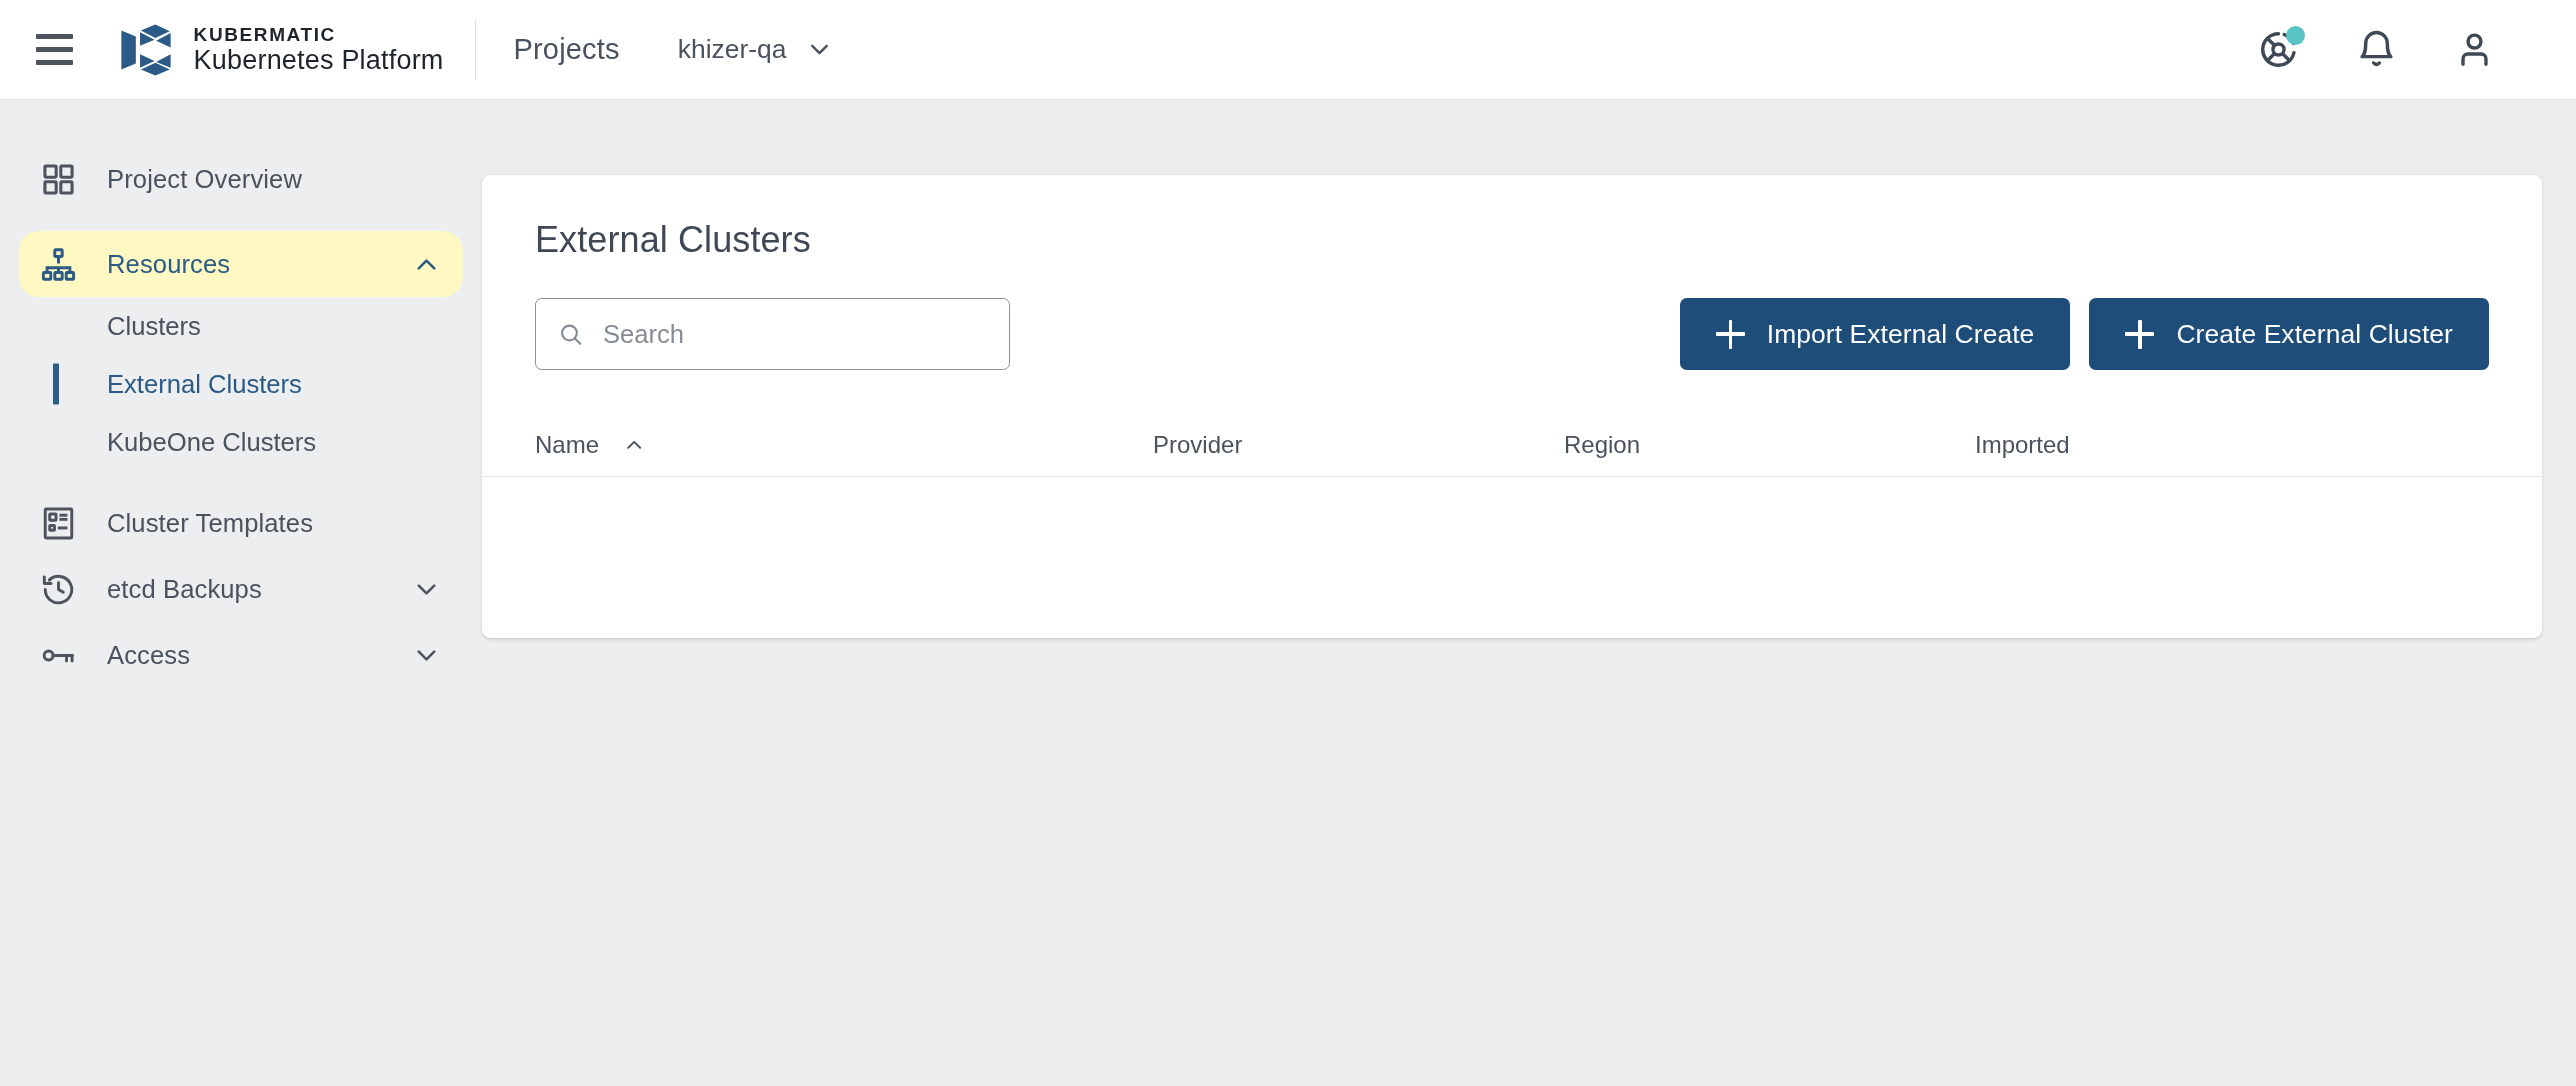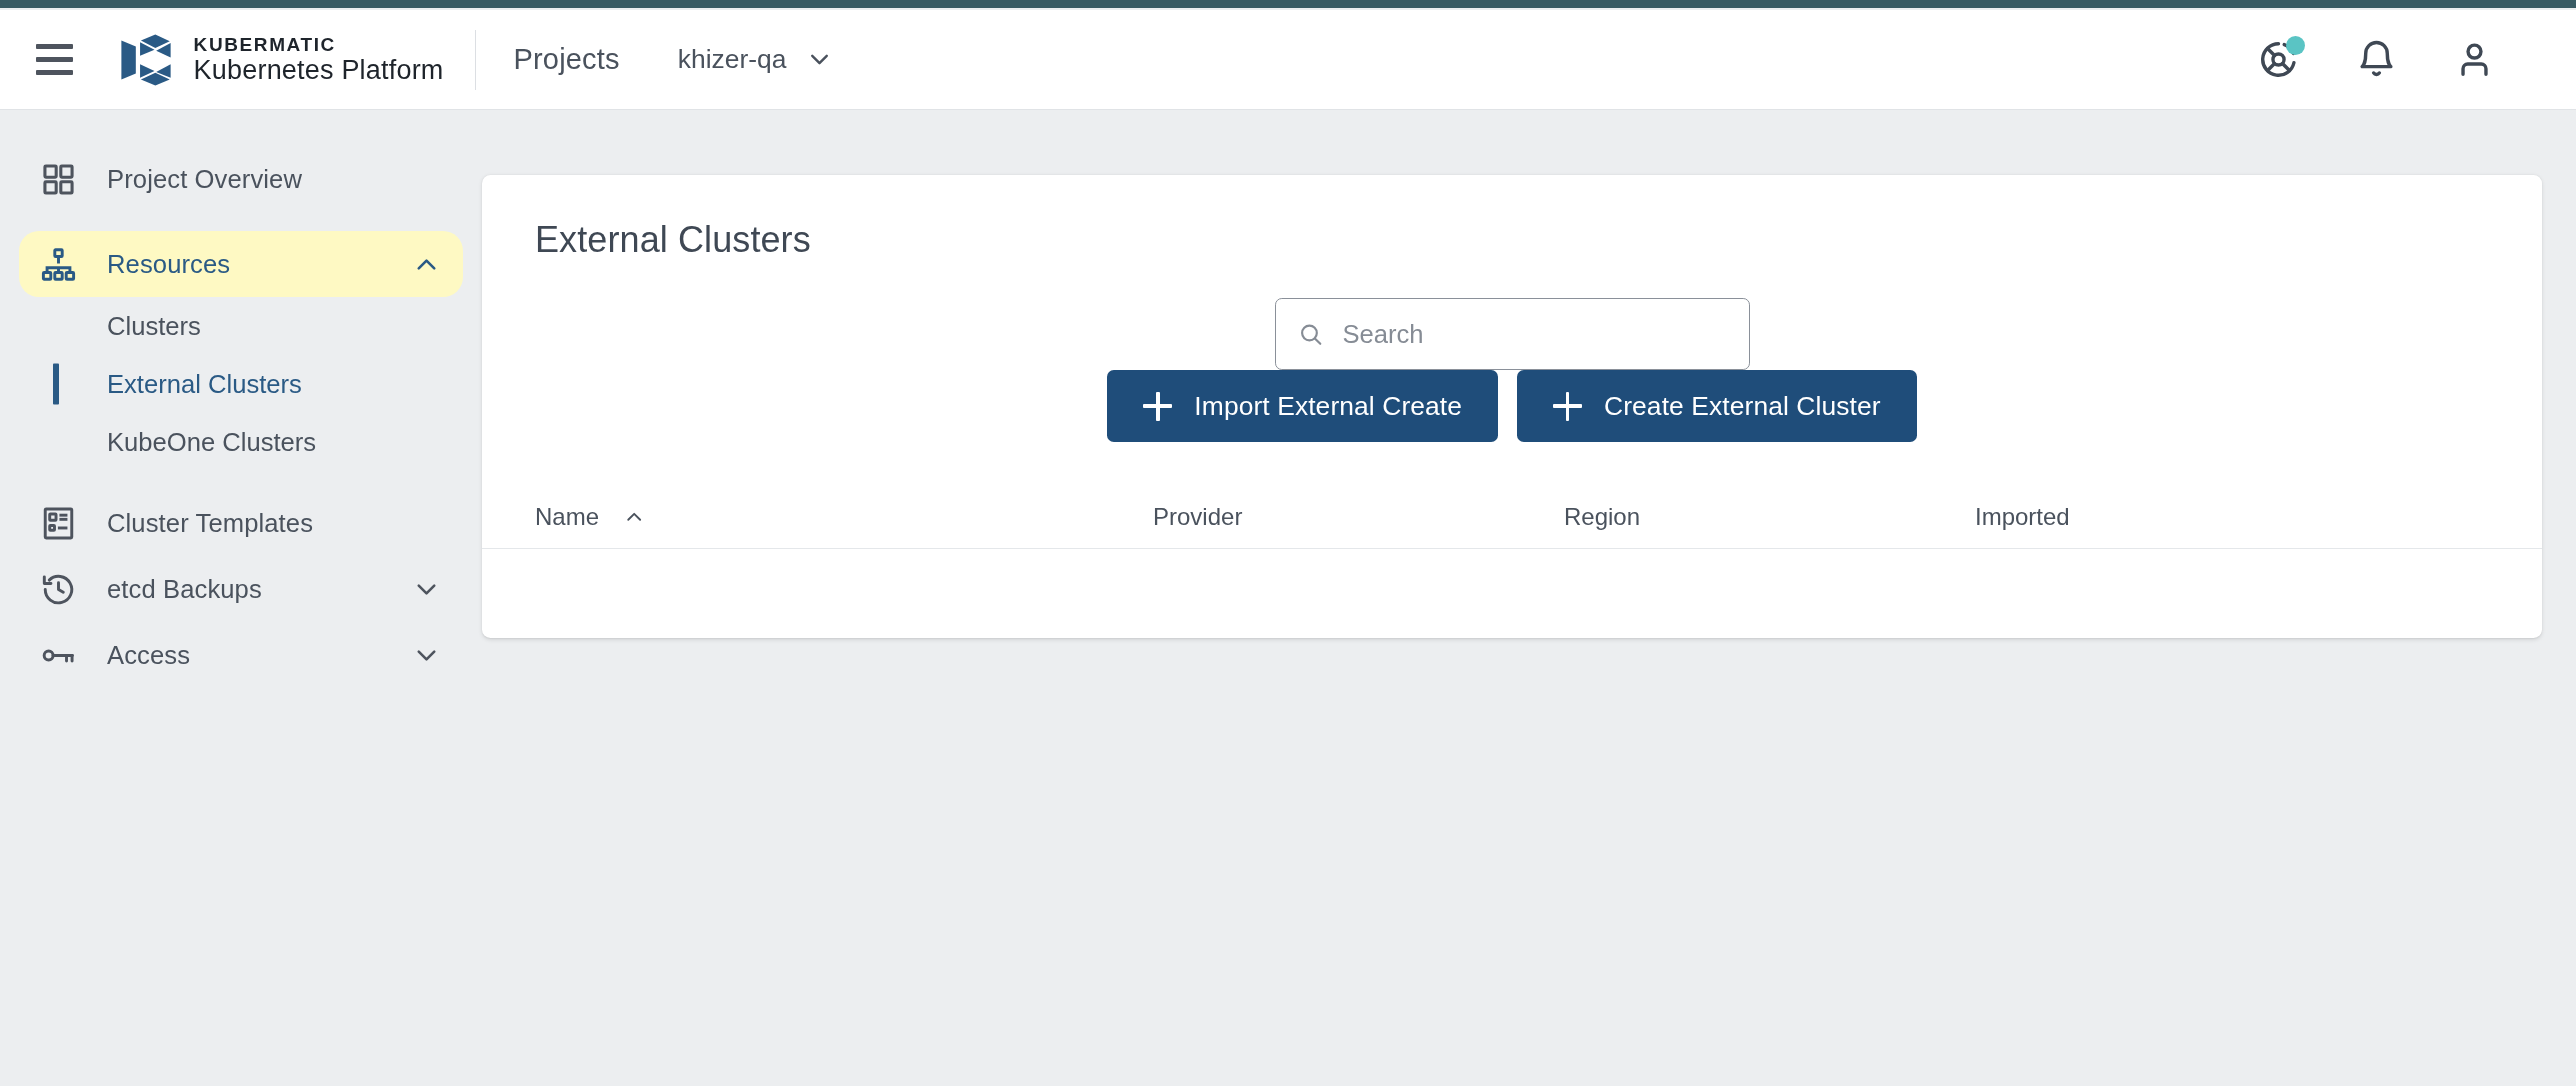--- a/index.html
+++ b/index.html
@@ -29,21 +29,21 @@
     position: absolute;
     top: 0; left: 0;
     width: 2576px;
     height: 7.7px;
     background: #395b64;
   }
 
   
   .topbar {
     position: absolute;
-    top: 10px; left: 0;
+    top: 0; left: 0;
     width: 2576px;
     height: 100px;
     background: #ffffff;
     display: flex;
     align-items: center;
     border-bottom: 0.9px solid #e0e3e6;
   }
 
   .hamburger {
     margin-left: 36px;
@@ -231,21 +231,20 @@
     font-size: 36px;
     font-weight: 400;
     color: #3f4854;
     letter-spacing: 0.1px;
   }
 
   .toolbar {
     display: flex;
     align-items: center;
     margin: 37px 53px 0 53px;
-    flex-direction: column;
   }
 
   .search-box {
     width: 475px;
     height: 72px;
     border: 1.7px solid #8a9099;
     border-radius: 6.8px;
     display: flex;
     align-items: center;
     padding: 0 22px;

